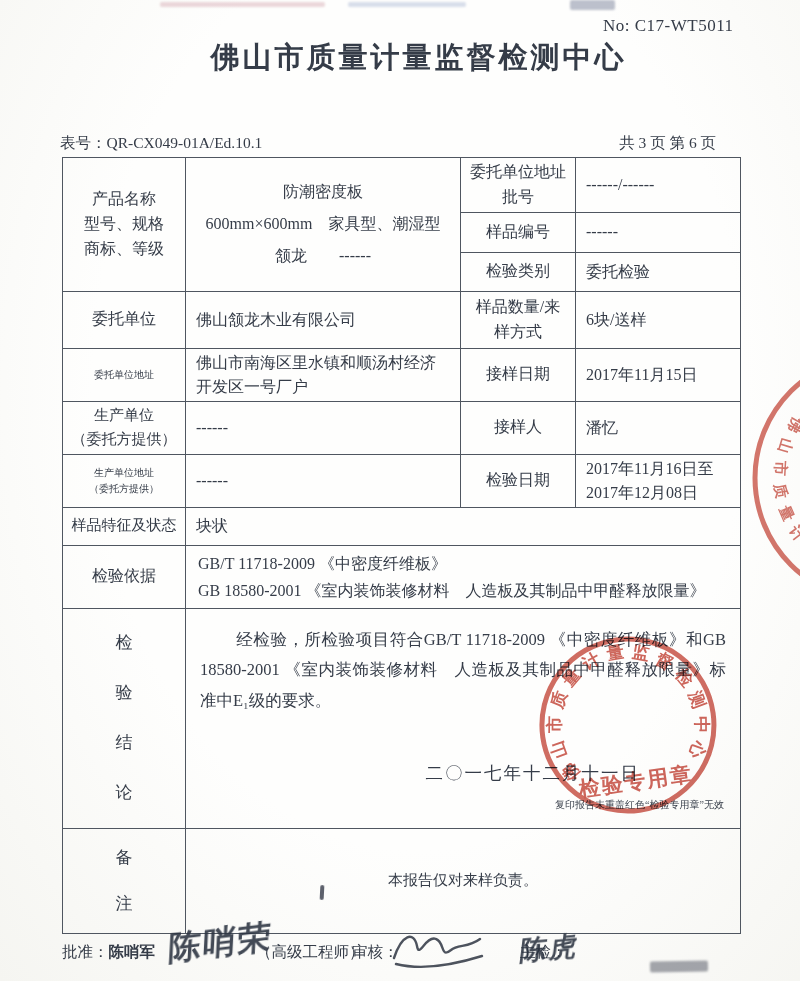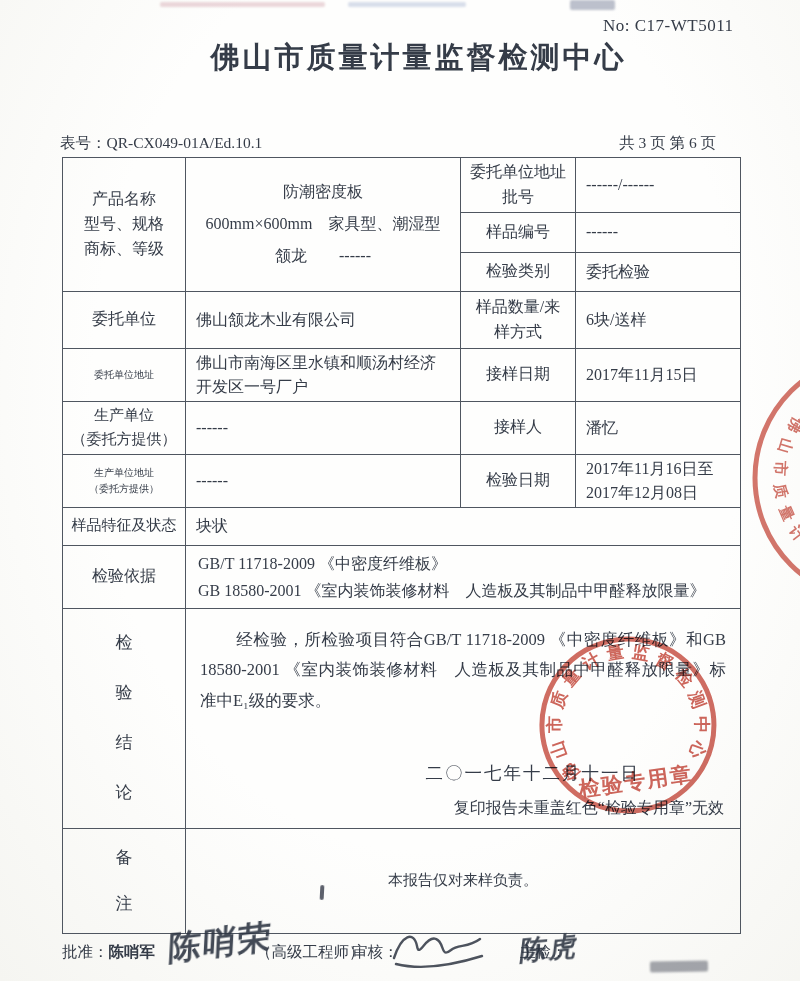--- a/index.html
+++ b/index.html
@@ -20,21 +20,21 @@
   .lbl{text-align:center;padding:2px 3px;line-height:1.55;}
   .val{text-align:left;padding:2px 10px;line-height:1.5;}
   .ctr{text-align:center;line-height:2.0;}
   .preline{white-space:pre-line;}
   .vert{line-height:50px;font-size:17px;}
   .vert2{line-height:46px;font-size:17px;}
   .basis{line-height:1.7;padding:4px 12px;}
   .conc-cell{position:relative;vertical-align:top;padding:0;}
   .conc-text{margin:16px 14px 4px 14px;text-indent:2.2em;line-height:1.85;font-size:16.5px;text-align:justify;}
   .conc-date{position:absolute;right:100px;top:152px;font-size:17.5px;letter-spacing:2px;}
-  .conc-note{position:absolute;right:16px;top:189px;font-size:16px;}
+  .conc-note{position:absolute;right:16px;top:189px;font-size:10px;}
   .remark-cell{text-align:center;font-size:15px;position:relative;}
   .ink-mark{position:absolute;left:134px;top:56px;width:4px;height:15px;background:rgba(40,45,60,.75);border-radius:2px;filter:blur(.4px);transform:rotate(3deg);}
   .footer{left:0;top:928px;width:728px;height:50px;font-size:15.5px;}
   .f-item{position:absolute;top:14px;}
   .printed-name{font-weight:700;}
   .sig{position:absolute;color:rgba(42,50,64,.88);font-weight:600;filter:blur(.35px);}
   .sig-approve{left:168px;top:-8px;font-size:33px;transform:rotate(-7deg) skewX(-10deg);letter-spacing:2px;}
   .sig-check{left:520px;top:2px;font-size:27px;transform:rotate(-5deg) skewX(-12deg);letter-spacing:3px;}
   .stamp{mix-blend-mode:multiply;opacity:.88;}
   .stamp-main{left:531px;top:633px;transform:rotate(-8deg);}

